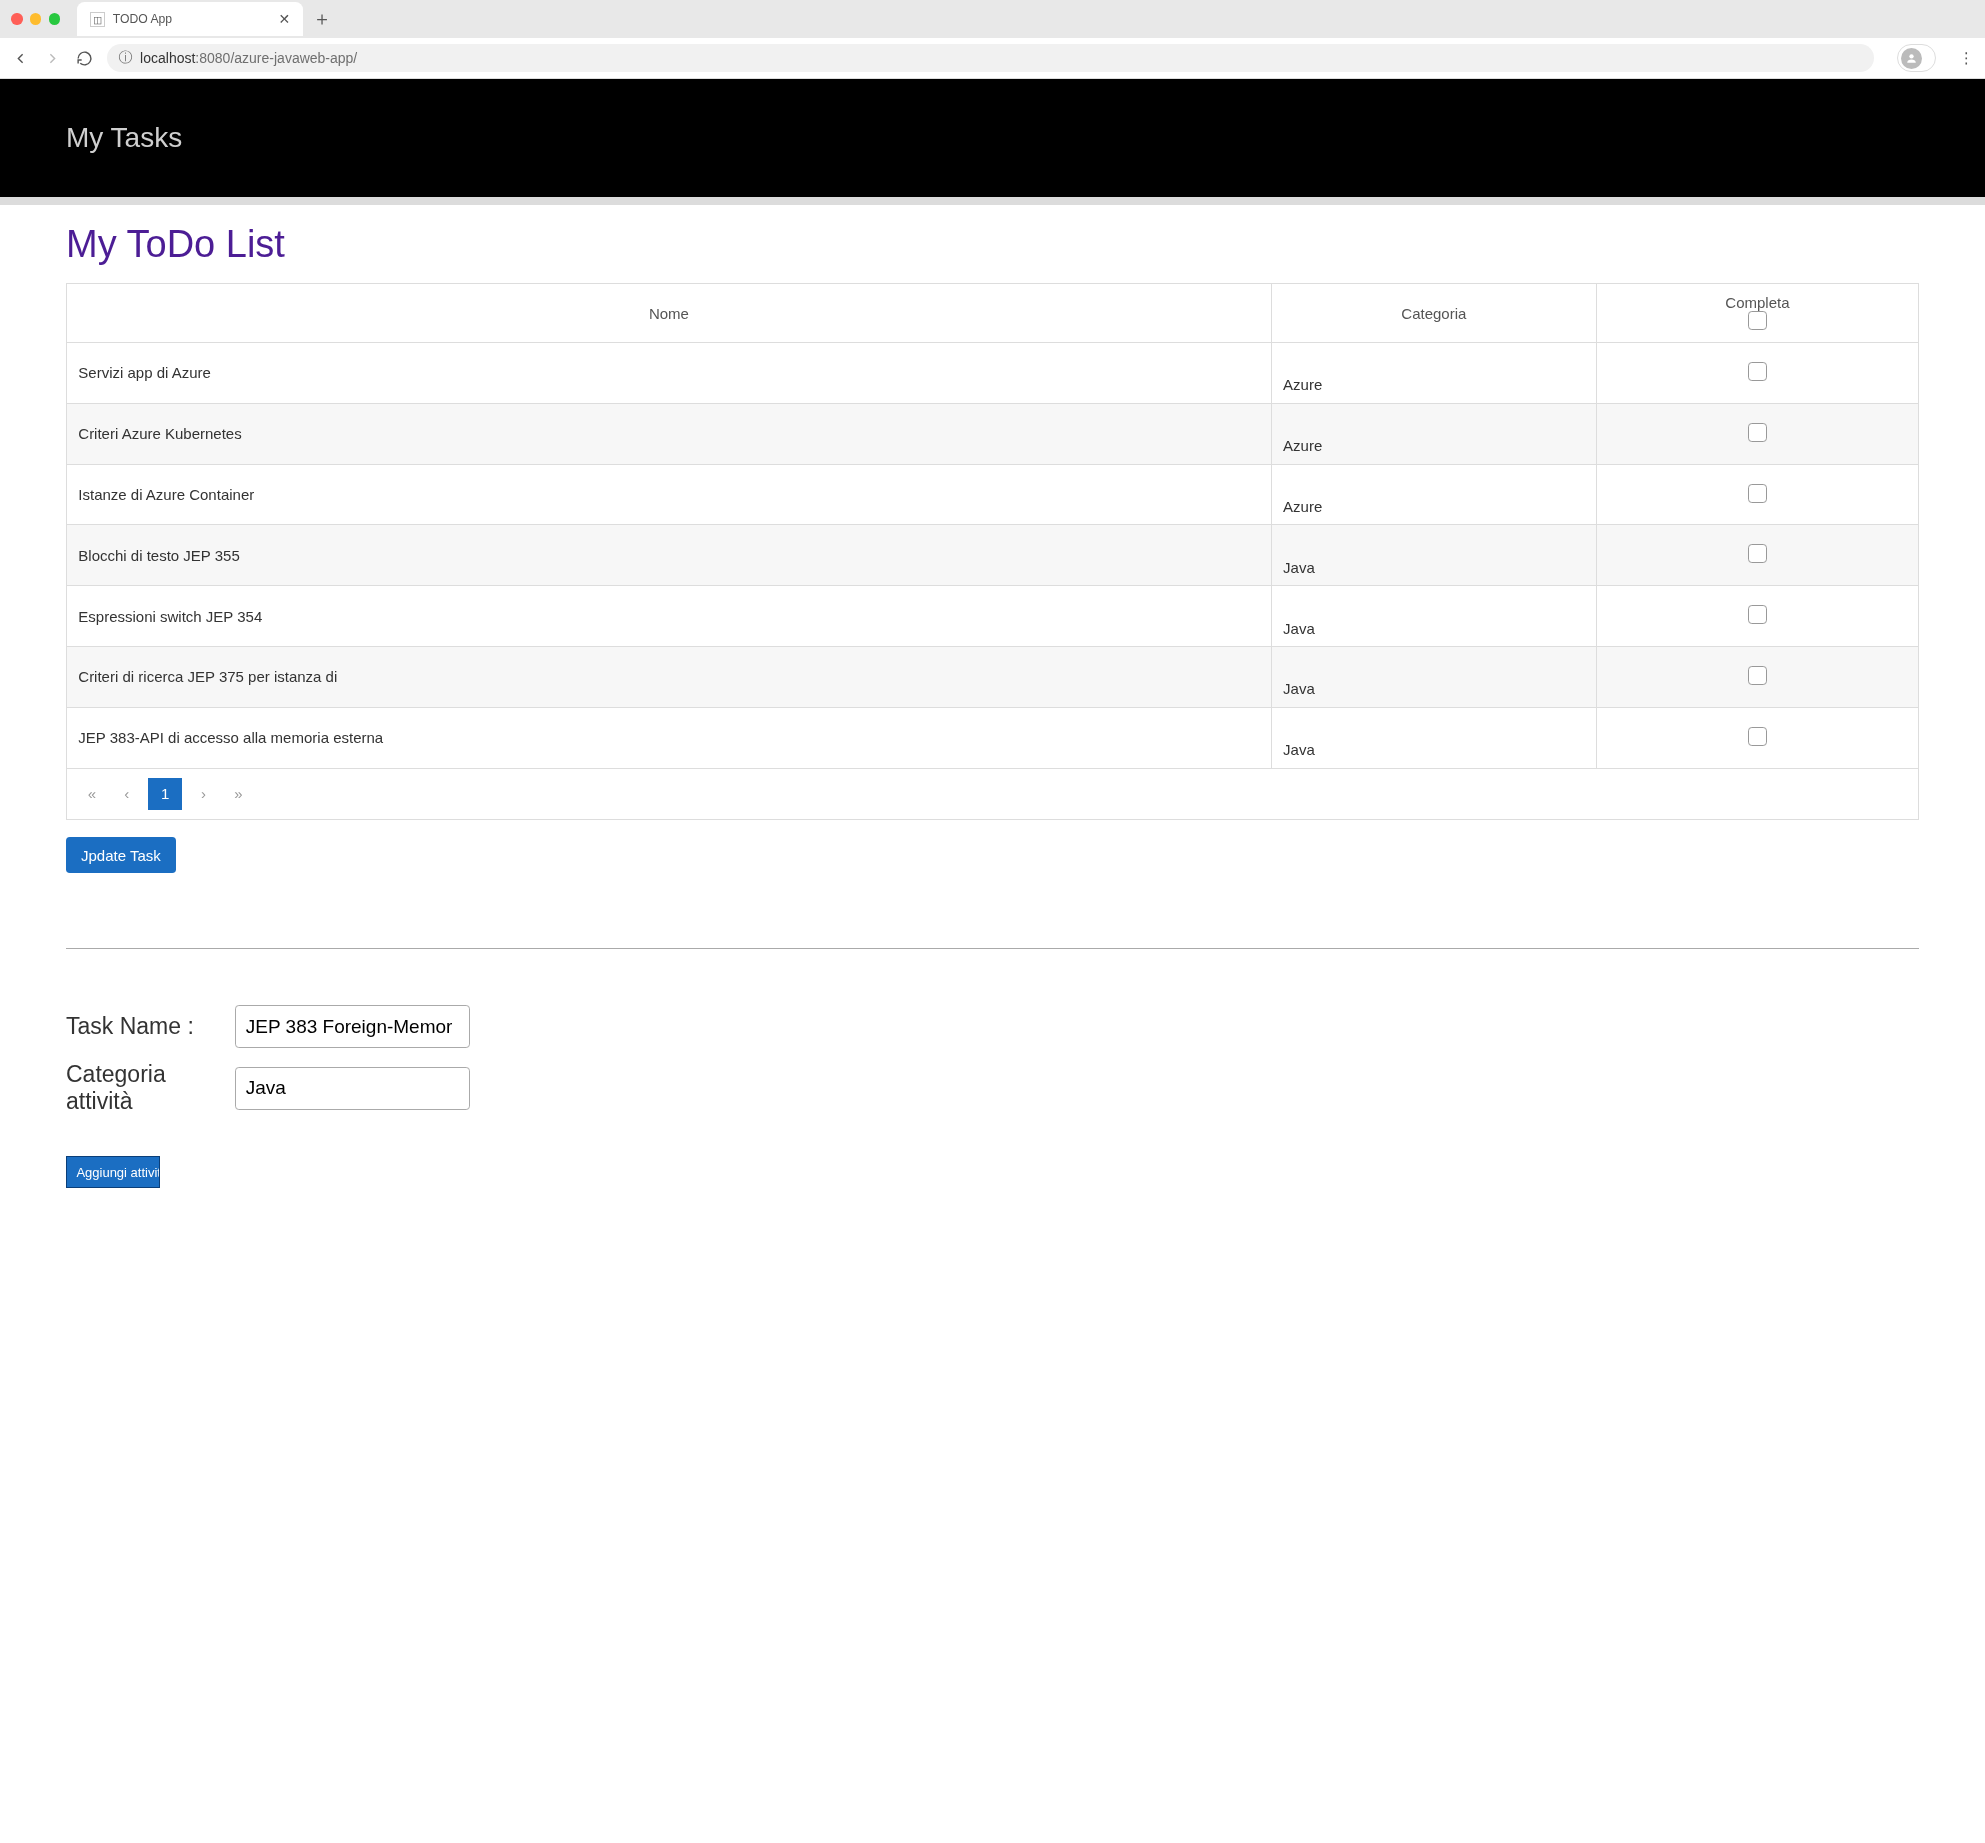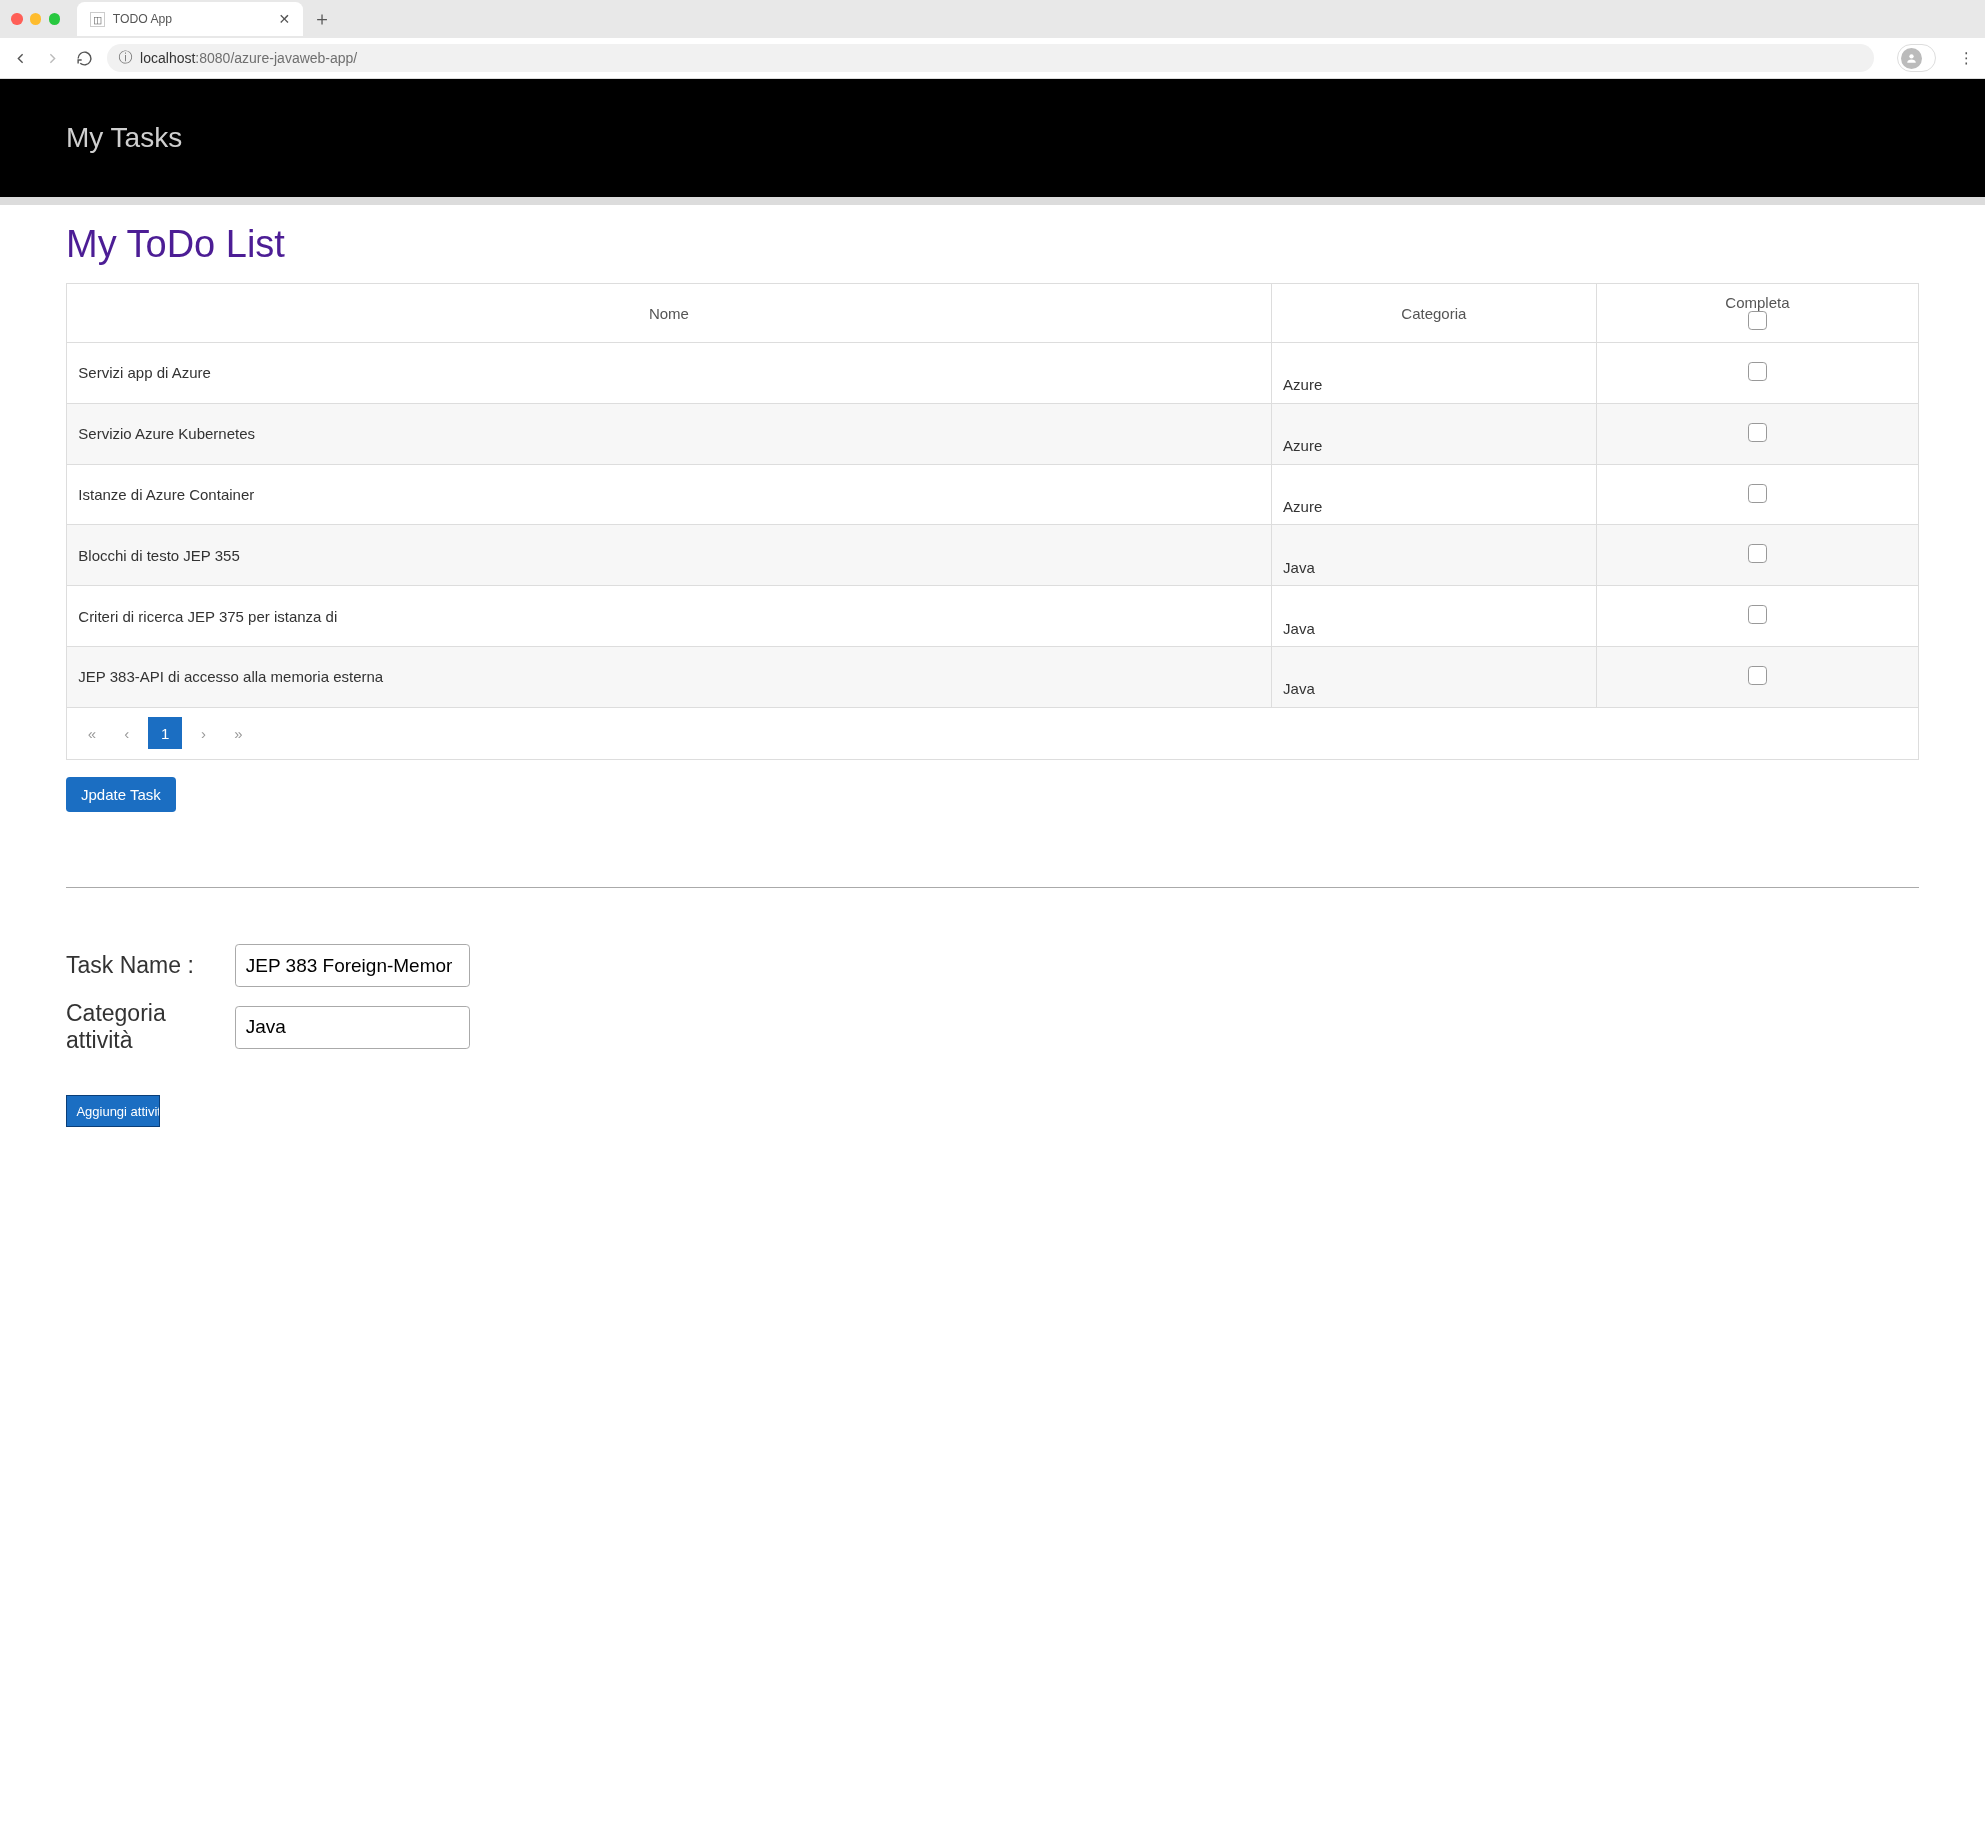--- a/index.html
+++ b/index.html
@@ -183,31 +183,36 @@
         </th>
       </tr>
     </thead>
     <tbody id="tbody">
         <tr>
           <td>Servizi app di Azure</td>
           <td><input class="cat-input" value="Azure" style=""></td>
           <td class="chk-cell"><input type="checkbox" class="chk" style=""></td>
         </tr>
         <tr>
-          <td>Servizio Azure Kubernetes</td>
+          <td>Criteri Azure Kubernetes</td>
           <td><input class="cat-input" value="Azure" style=""></td>
           <td class="chk-cell"><input type="checkbox" class="chk" style=""></td>
         </tr>
         <tr>
           <td>Istanze di Azure Container</td>
           <td><input class="cat-input" value="Azure" style=""></td>
           <td class="chk-cell"><input type="checkbox" class="chk" style=""></td>
         </tr>
         <tr>
           <td>Blocchi di testo JEP 355</td>
+          <td><input class="cat-input" value="Java" style=""></td>
+          <td class="chk-cell"><input type="checkbox" class="chk" style=""></td>
+        </tr>
+        <tr>
+          <td>Espressioni switch JEP 354</td>
           <td><input class="cat-input" value="Java" style=""></td>
           <td class="chk-cell"><input type="checkbox" class="chk" style=""></td>
         </tr>
         <tr>
           <td>Criteri di ricerca JEP 375 per istanza di</td>
           <td><input class="cat-input" value="Java" style=""></td>
           <td class="chk-cell"><input type="checkbox" class="chk" style=""></td>
         </tr>
         <tr>
           <td>JEP 383-API di accesso alla memoria esterna</td>

